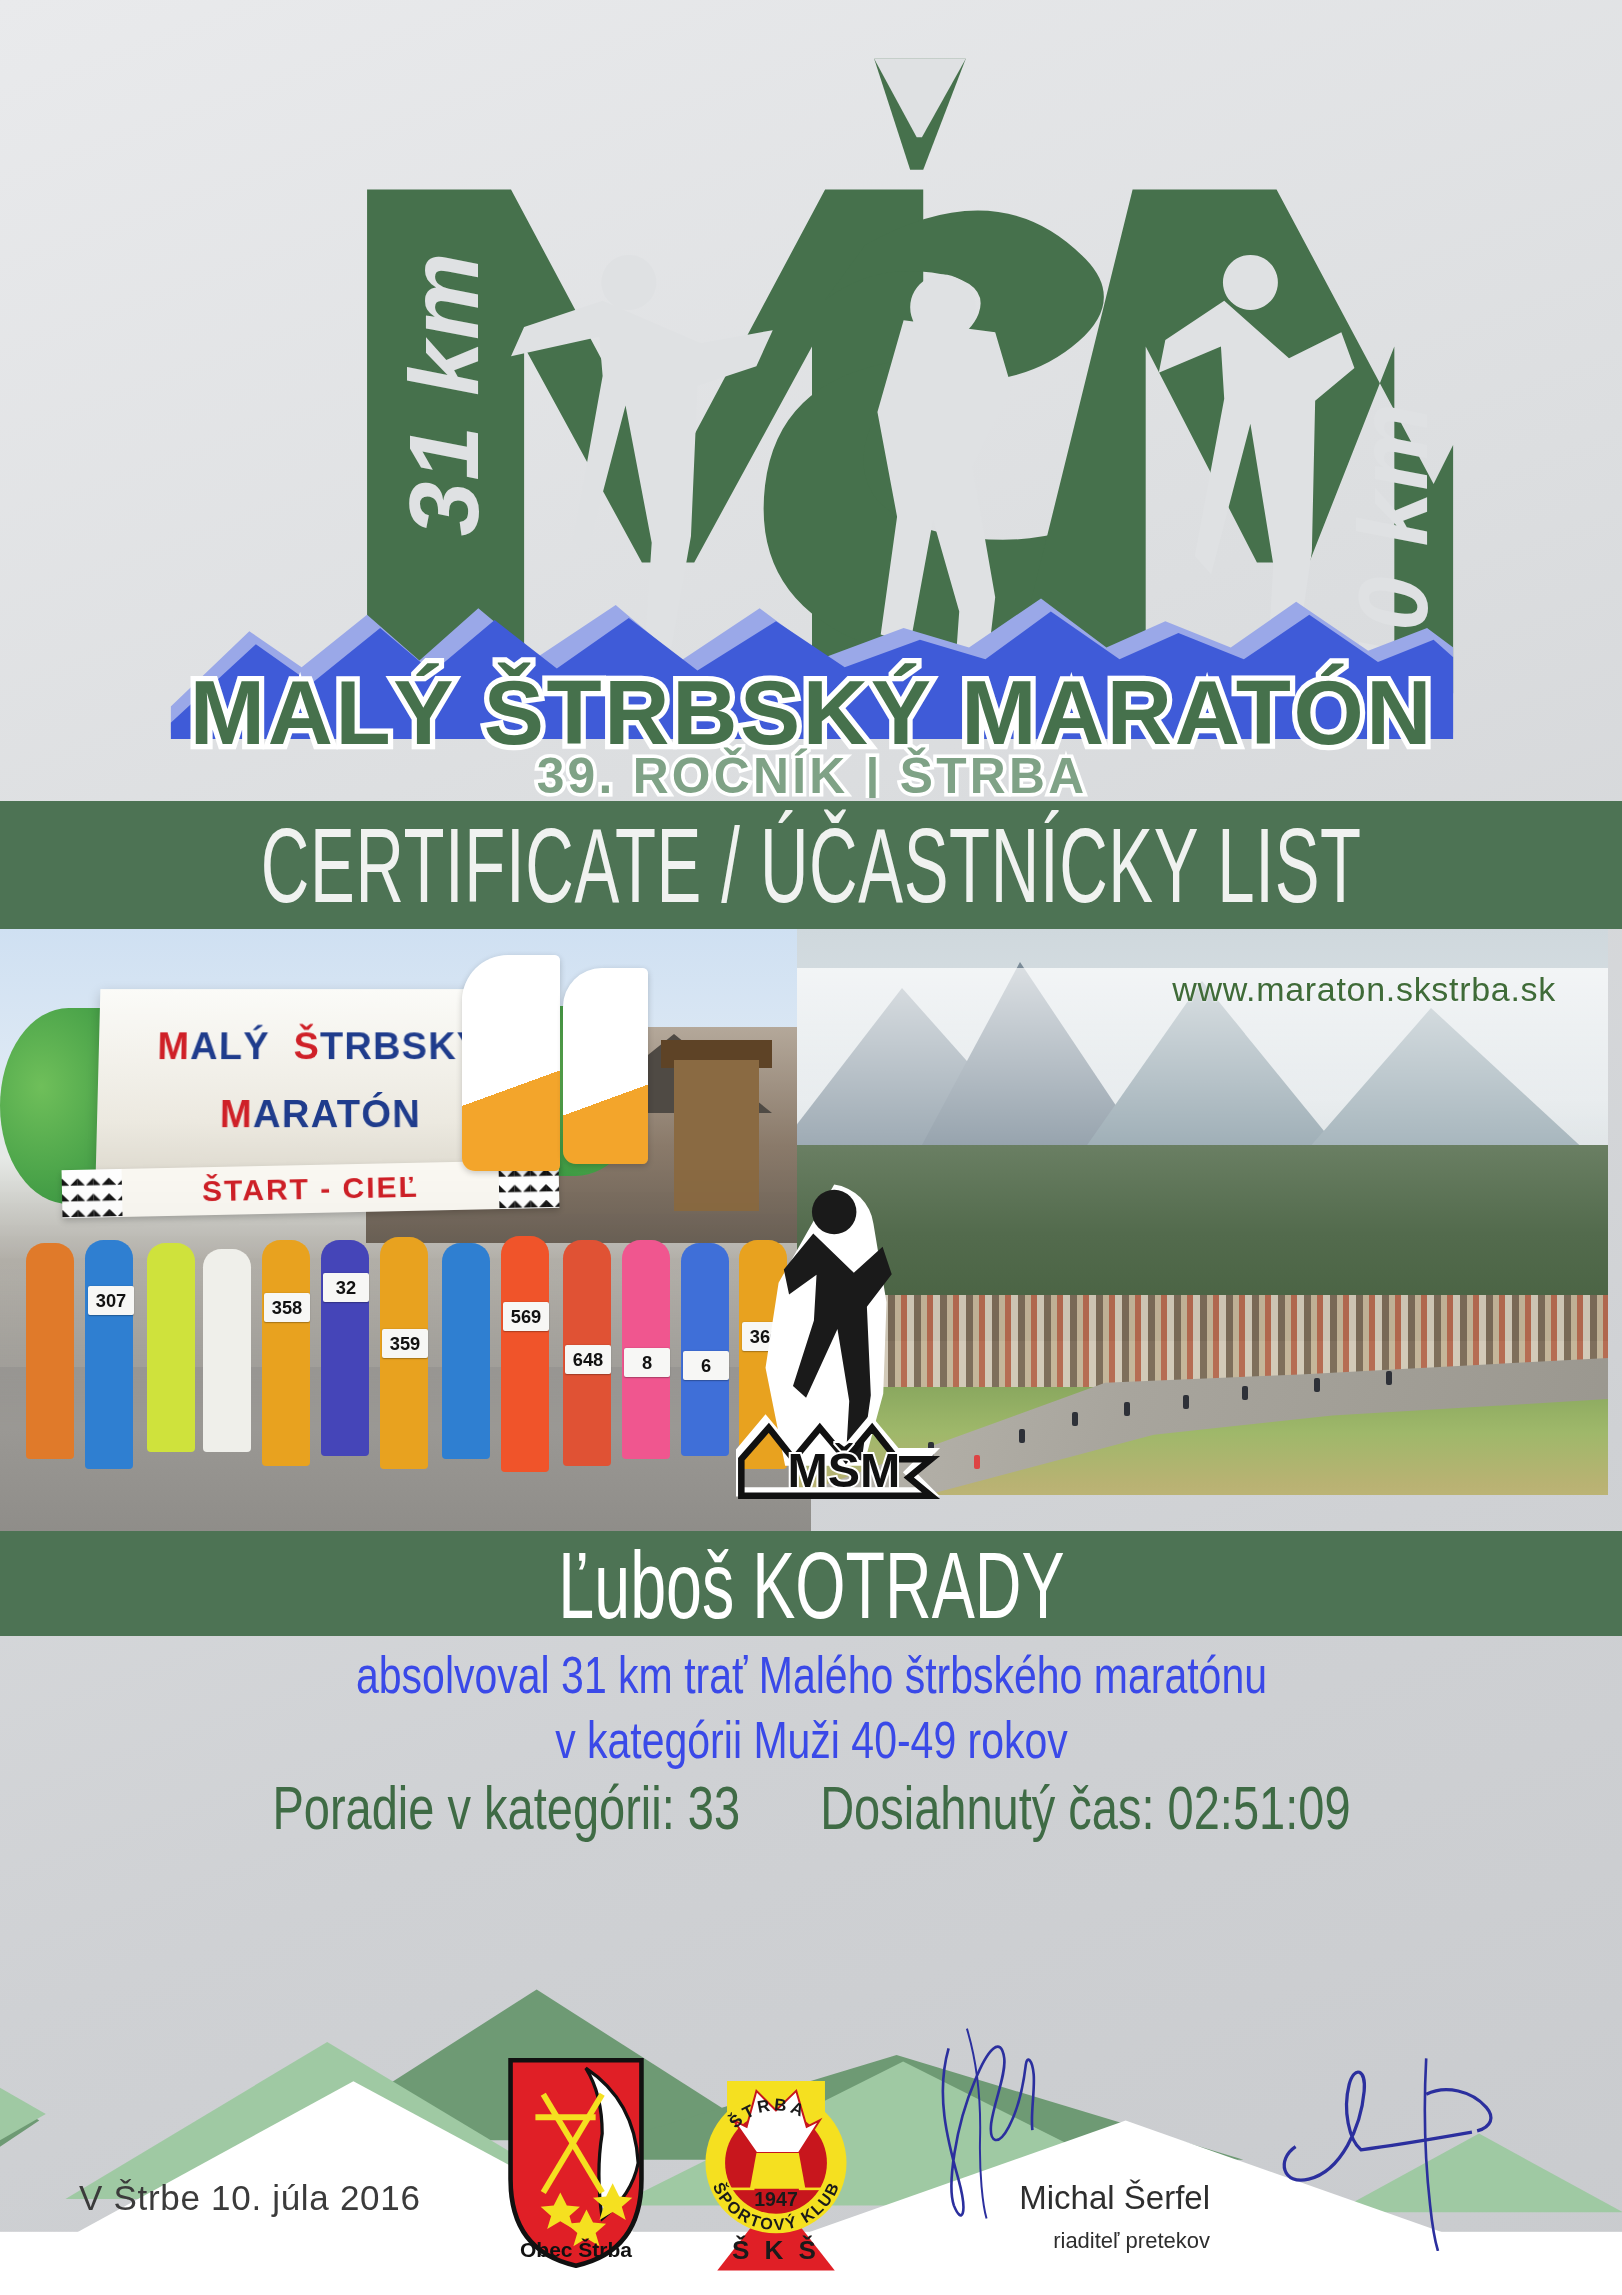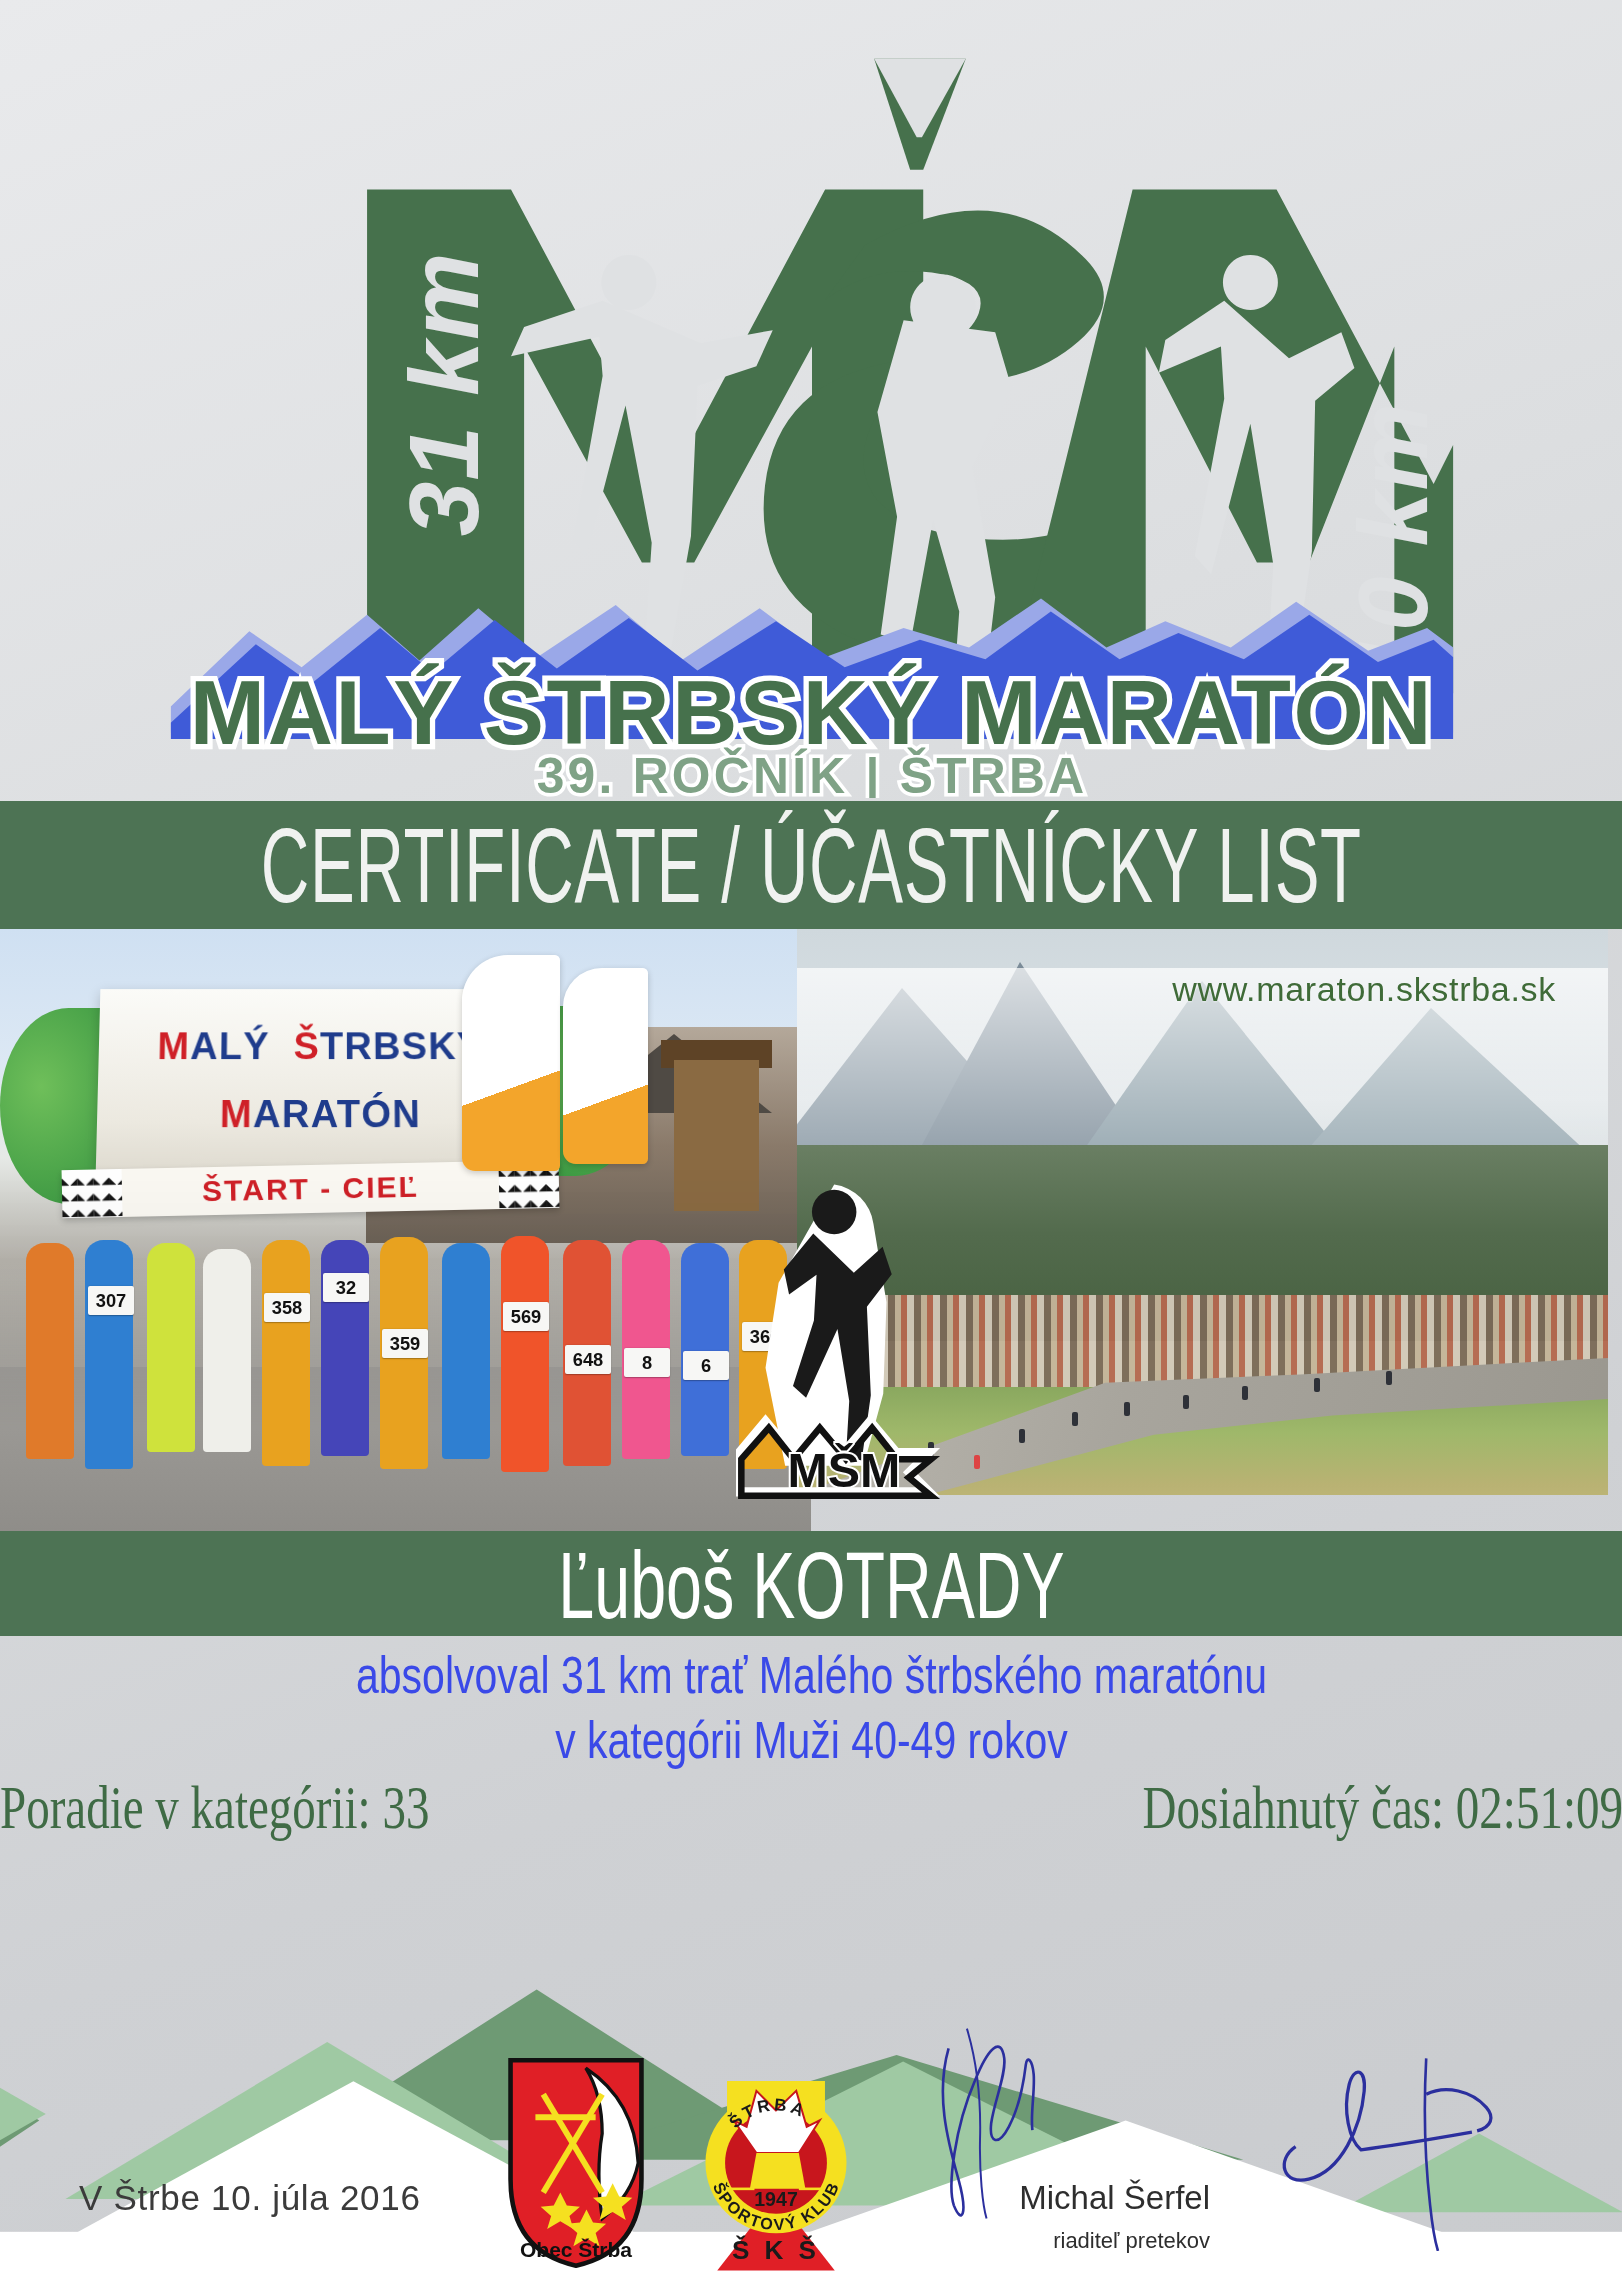--- a/index.html
+++ b/index.html
@@ -112,21 +112,21 @@
      background:#4d7354;display:flex;align-items:center;justify-content:center;}
   .name-band .nm{color:#fff;font-size:68px;font-weight:normal;
      transform:scaleY(1.4) scaleX(0.95);white-space:nowrap;}
 
   
   .body-zone{position:absolute;left:0;top:1636px;width:1325px;height:275px;}
   .descr{position:absolute;left:0;top:19.6px;width:1623px;text-align:center;
      color:#3a49e8;font-size:41px;line-height:1.28;transform:scaleY(1.25);}
   .descr .l2{display:block;}
   .results{position:absolute;left:0;top:144px;width:1623px;
-     display:flex;justify-content:space-between;gap:80px;font-family:Liberation Serif, serif;}
+     display:flex;justify-content:center;gap:80px;}
   .results .itm{color:#3f6b45;font-size:47px;transform:scaleY(1.3);white-space:nowrap;}
 
   
   .footer-mtn{position:absolute;left:0;top:1924px;width:1623px;height:372px;}
 
   .footer{position:absolute;left:0;top:2055px;width:1623px;height:241px;}
   .datetxt{position:absolute;left:79px;top:123px;color:#3b3b3b;font-size:35px;letter-spacing:0.7px;}
   .crest{position:absolute;left:504px;top:0px;width:144px;height:216px;}
   .crest-cap{position:absolute;left:504px;top:183px;width:144px;text-align:center;
      font-size:21px;font-weight:bold;color:#111;}

